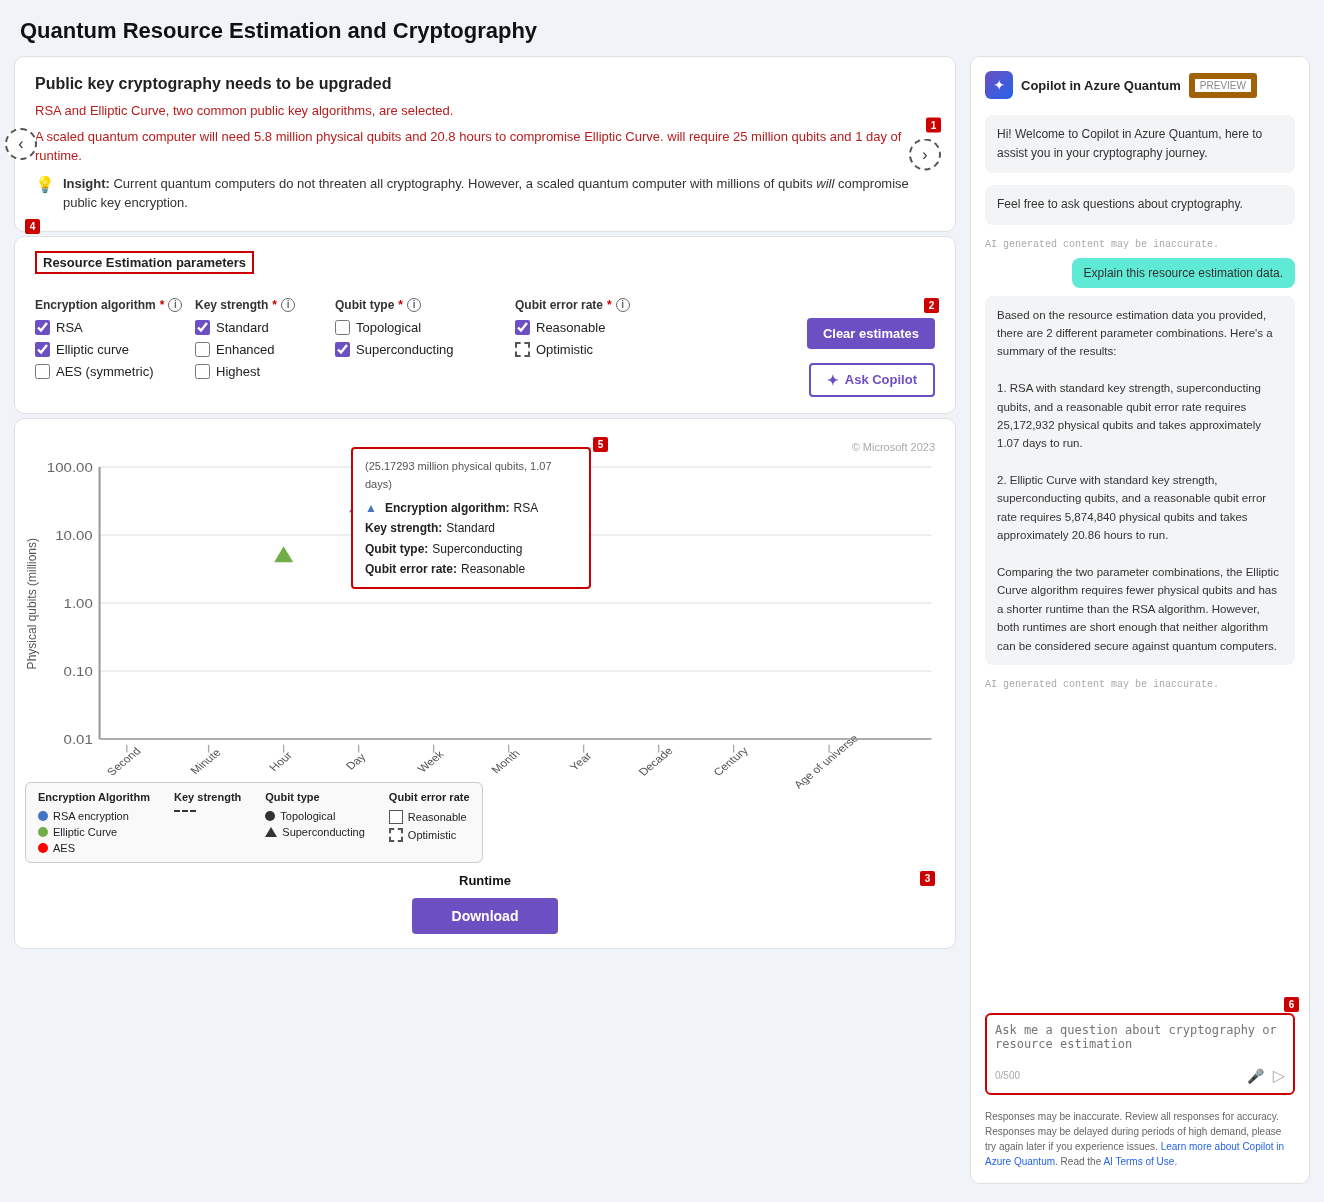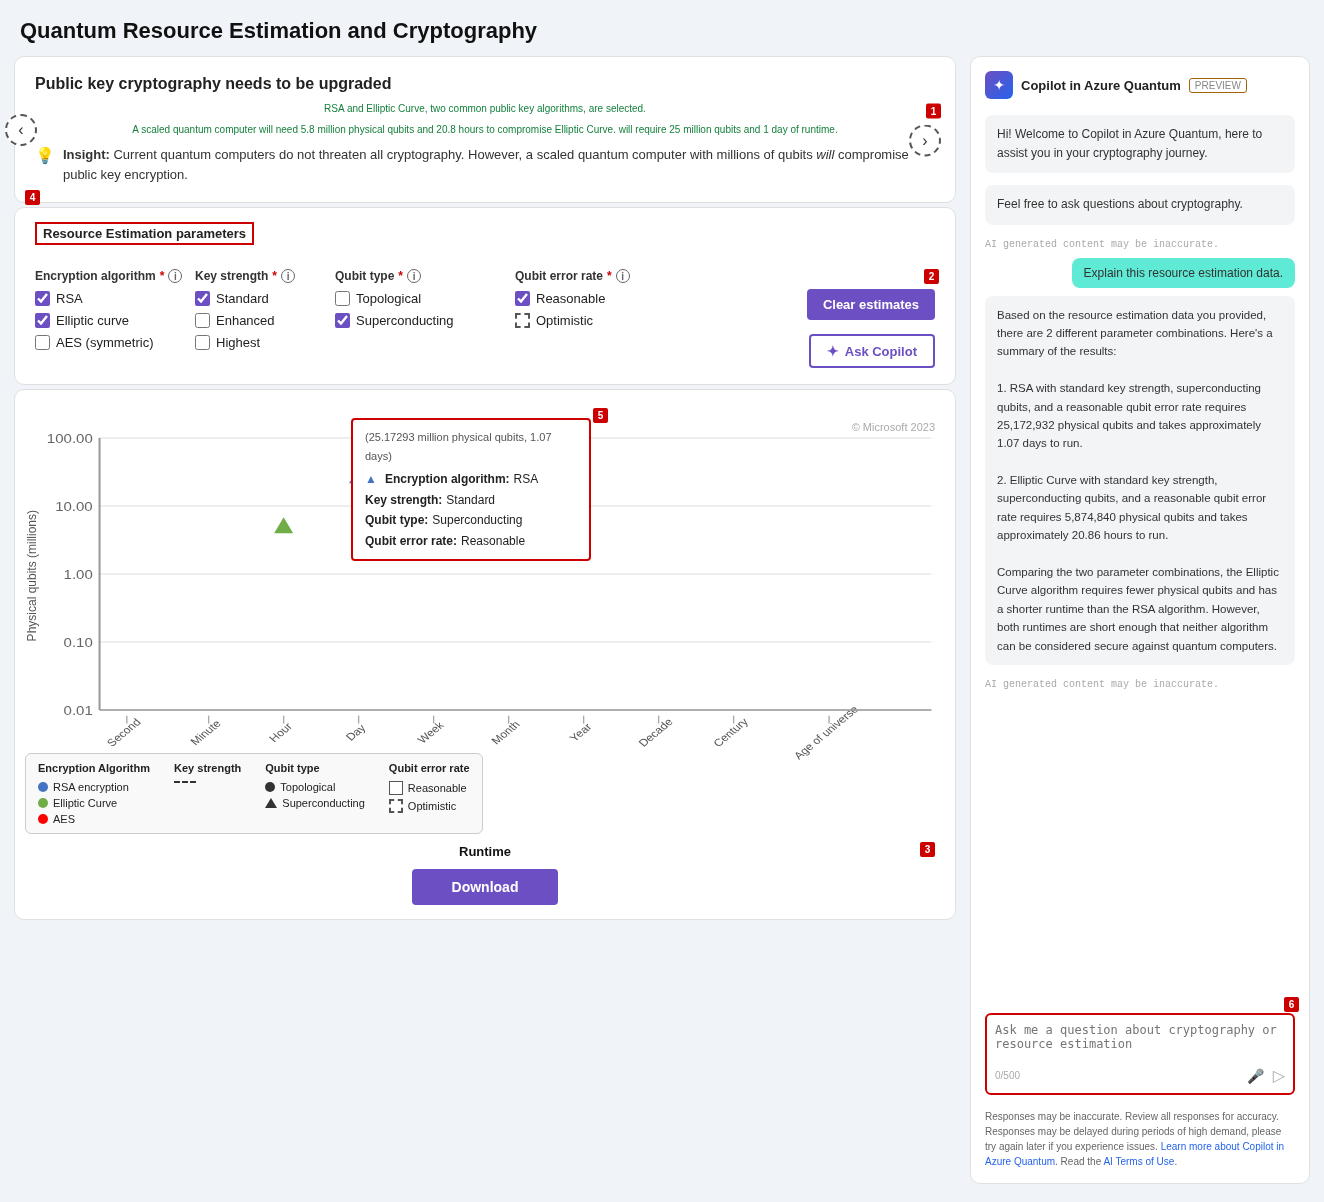--- a/index.html
+++ b/index.html
@@ -50,25 +50,24 @@
       position: relative;
     }
 
     
     .info-card-title {
       font-size: 16px;
       font-weight: 700;
       margin-bottom: 8px;
     }
     .info-card-text {
-      color: #15803d;
-      font-size: 10px;
+      color: #b91c1c;
+      font-size: 13px;
       margin-bottom: 6px;
       line-height: 1.5;
-      text-align: center;
     }
     .info-card-insight {
       display: flex;
       align-items: flex-start;
       gap: 8px;
       margin-top: 8px;
     }
     .insight-icon {
       color: #6c4fc2;
       font-size: 16px;
@@ -171,21 +170,21 @@
       align-items: center;
       gap: 6px;
       white-space: nowrap;
     }
     .copilot-star { color: #6c4fc2; font-size: 14px; }
 
     
     .chart-card { padding: 14px 10px; overflow: visible; }
     .chart-copyright {
       position: absolute;
-      top: 17px;
+      top: 8px;
       right: 10px;
       font-size: 11px;
       color: #aaa;
     }
     .chart-svg {
       width: 100%;
       height: 340px;
       overflow: visible;
     }
     .chart-legend-box {
@@ -266,21 +265,21 @@
       width: 28px; height: 28px;
       background: linear-gradient(135deg, #6c4fc2, #2563eb);
       border-radius: 6px;
       display: flex; align-items: center; justify-content: center;
       color: #fff; font-size: 14px;
     }
     .copilot-title { font-size: 13px; font-weight: 700; }
     .preview-badge {
       font-size: 10px;
       color: #888;
-      border: 1px solid #a16207;
+      border: 6px solid #a16207;
       border-radius: 3px;
       padding: 1px 5px;
     }
     .chat-bubble {
       background: #f3f4f6;
       border-radius: 8px;
       padding: 10px 12px;
       font-size: 12px;
       line-height: 1.6;
       color: #333;

